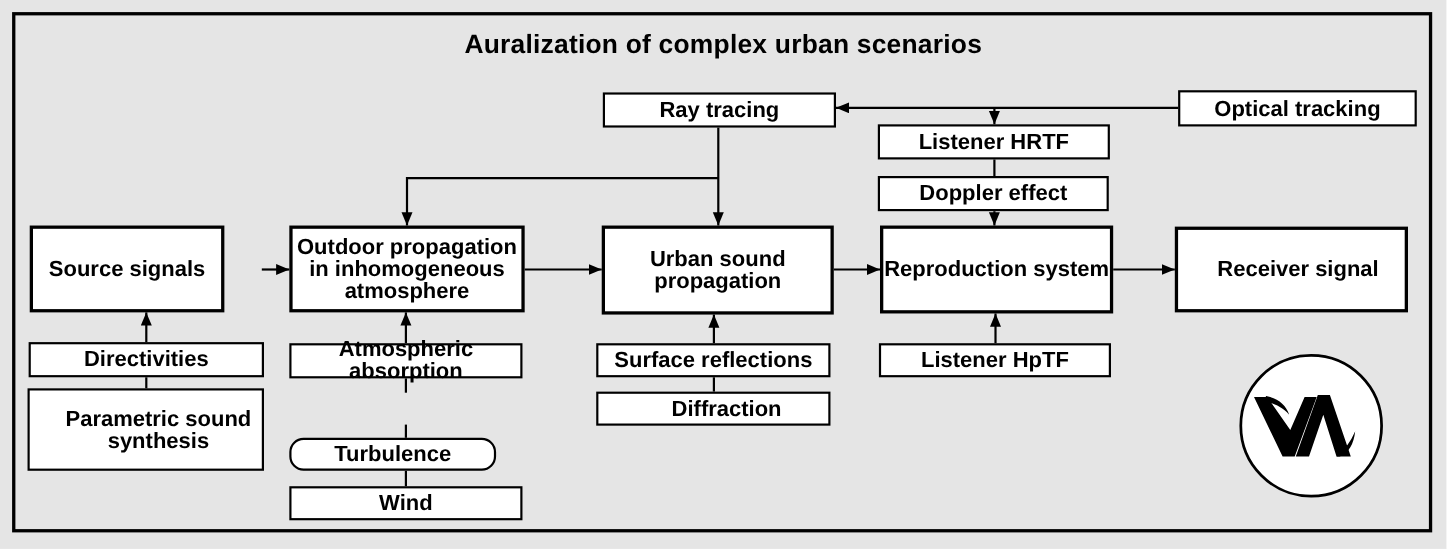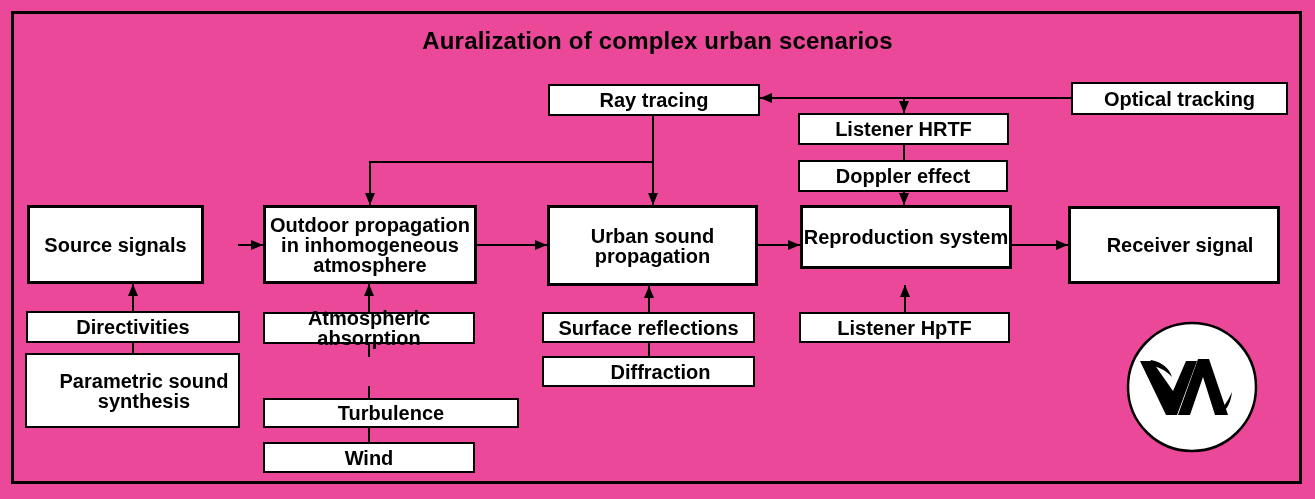--- a/index.html
+++ b/index.html
@@ -1,20 +1,20 @@
 <!DOCTYPE html>
 <html><head>
 <meta charset="utf-8">
 <style>
   html, body { margin: 0; padding: 0; background: #ffffff; }
   #stage {
     position: relative;
     width: 1315px;
     height: 499px;
-    background: #ec4899;
+    background: #e5e5e5;
     font-family: "Liberation Sans", sans-serif;
     color: #000000;
     overflow: hidden;
   }
   #frame {
     position: absolute;
     left: 11px; top: 11px;
     width: 1291px; height: 473px;
     border: 3px solid #000;
     box-sizing: border-box;
@@ -53,27 +53,27 @@
   #va-logo { position: absolute; left: 1118px; top: 320px; }
 
   
   #n-ray        { left:548px;  top:84px;  width:212px; height:32px; }
   #n-optical    { left:1071px; top:82px;  width:217px; height:33px; }
   #n-hrtf       { left:798px;  top:113px; width:211px; height:32px; }
   #n-doppler    { left:798px;  top:160px; width:210px; height:32px; }
   #n-source     { left:27px;   top:205px; width:177px; height:79px; }
   #n-outdoor    { left:263px;  top:205px; width:214px; height:79px; }
   #n-urban      { left:547px;  top:205px; width:211px; height:81px; }
-  #n-repro      { left:800px;  top:205px; width:212px; height:64px; }
+  #n-repro      { left:800px;  top:205px; width:212px; height:80px; }
   #n-receiver   { left:1068px; top:206px; width:212px; height:78px;padding-left:12px; }
   #n-direct     { left:26px;   top:311px; width:214px; height:32px; }
   #n-parametric { left:25px;   top:353px; width:215px; height:75px;padding-left:23px; }
   #n-atmos      { left:263px;  top:312px; width:212px; height:32px; }
   #n-refract    { left:263px;  top:357px; width:212px; height:29px; }
-  #n-turb       { left:263px;  top:398px; width:256px; height:30px; }
+  #n-turb       { left:263px;  top:398px; width:188px; height:30px;border-radius:13px; }
   #n-wind       { left:263px;  top:442px; width:212px; height:31px; }
   #n-surface    { left:542px;  top:312px; width:213px; height:31px; }
   #n-diffract   { left:542px;  top:356px; width:213px; height:31px;padding-left:24px; }
   #n-hptf       { left:799px;  top:312px; width:211px; height:31px; }
 </style>
 </head>
 <body>
 
 <div id="stage">
 

